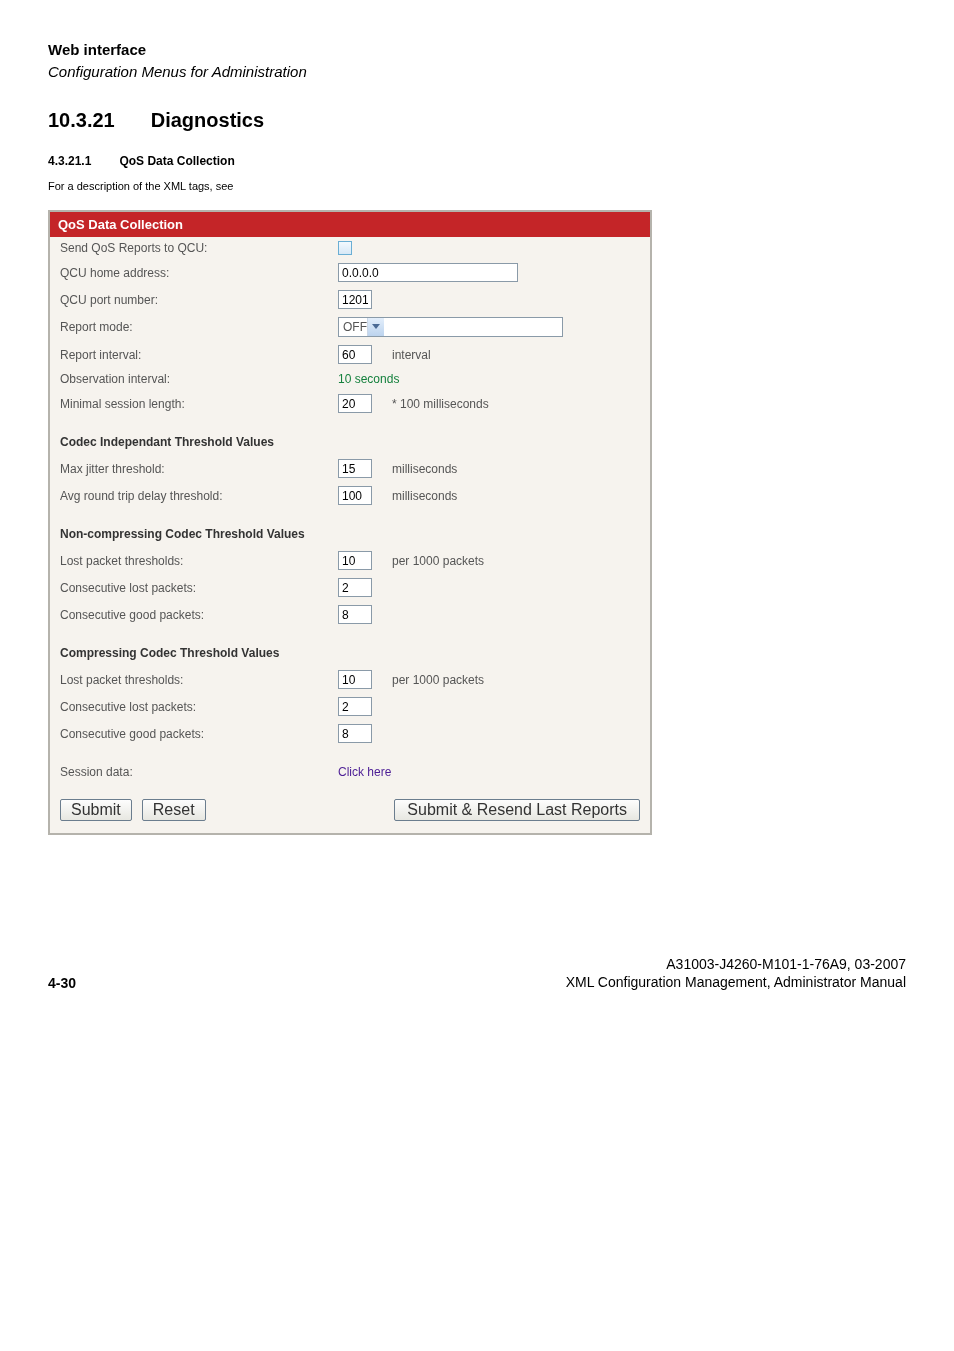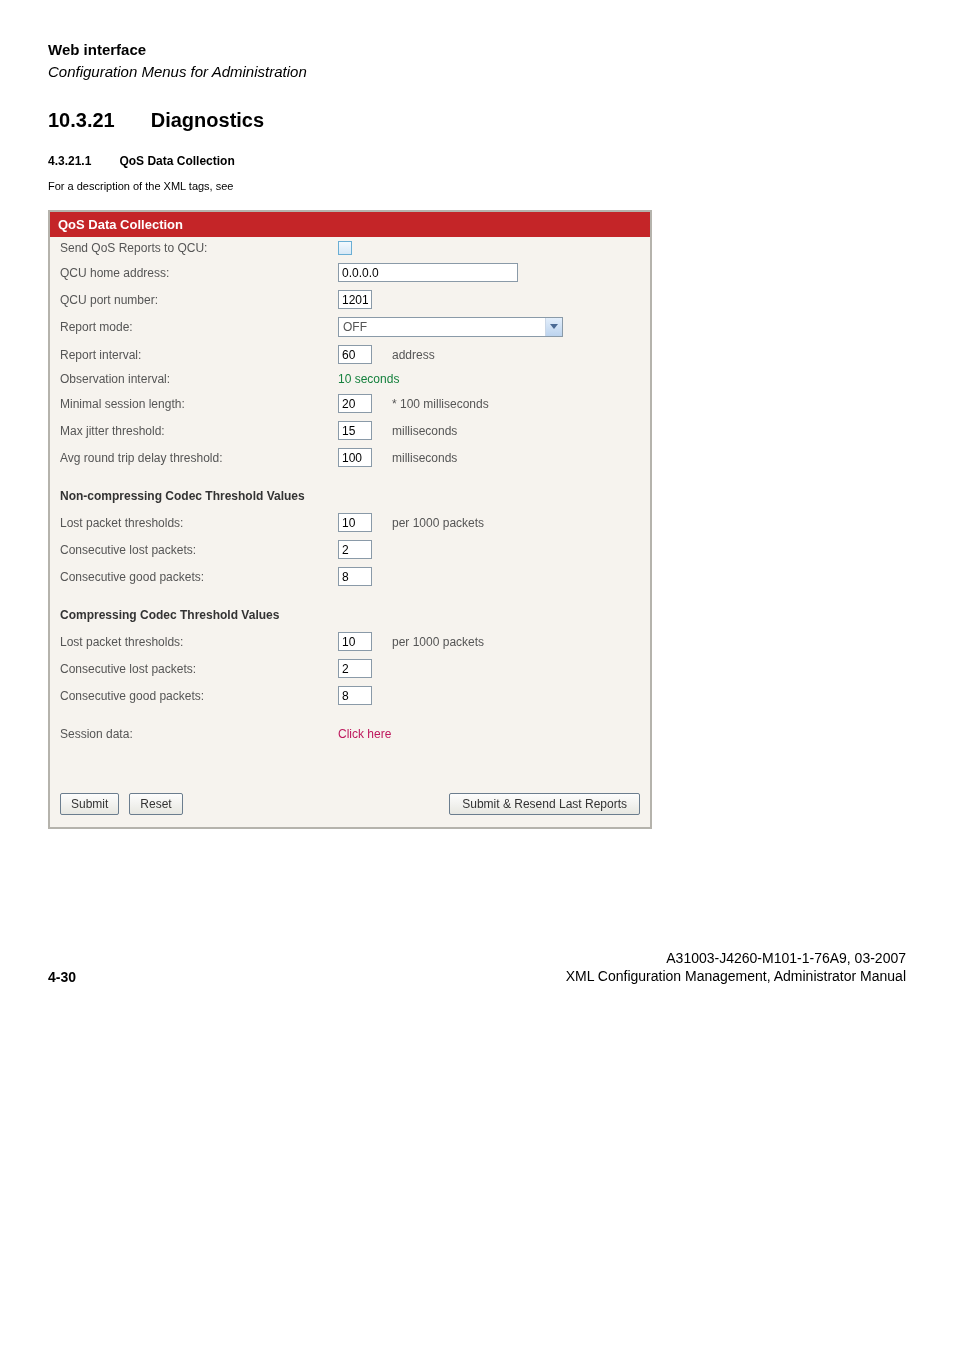--- a/index.html
+++ b/index.html
@@ -97,59 +97,57 @@
     background: linear-gradient(#f3f9fe, #d7e8f6);
     box-sizing: border-box;
   }
   .dropdown {
     width: 225px;
     height: 20px;
     border: 1px solid #8a9aa8;
     background: #fff;
     display: flex;
     align-items: center;
-    justify-content: space-between;
     box-sizing: border-box;
     padding-left: 4px;
   }
   .dropdown .caret {
     width: 16px;
     height: 18px;
     background: linear-gradient(#e3eefb, #bcd3ee);
     display: flex;
     align-items: center;
     justify-content: center;
     border-left: 1px solid #cbd7e6;
   }
   .dropdown .caret svg { width: 8px; height: 6px; }
   .static-text { color: #15803d; }
   .subheader {
     font-weight: bold;
     color: #333;
     padding: 18px 10px 6px 10px;
     font-size: 12px;
   }
-  .link-text { color: #be185d; }
+  .link-text { color: #4c1d95; }
   .button-row {
     display: flex;
     align-items: center;
     padding: 6px 10px 2px 10px;
     gap: 10px;
   }
   button {
     font-family: inherit;
-    font-size: 12px;
+    font-size: 16px;
     border: 1px solid #6b7d8e;
     background: linear-gradient(#fdfdfd, #e7e7e1);
     height: 22px;
     padding: 0 10px;
     cursor: pointer;
     border-radius: 2px;
     color: #333;
-    margin-top: 32px;
   }
   .button-row button.long {
     padding: 0 12px;
   }
   .footer {
     margin-top: 120px;
     display: flex;
     justify-content: space-between;
     font-size: 14px;
   }
@@ -220,37 +218,38 @@
               </svg>
           </span>
         </div>
       </span>
     </div>
 
     <div class="row">
       <span class="label">Report interval:</span>
       <span class="value">
         <input type="text" class="small" value="60" style="">
-        <span class="suffix">address</span>
+        <span class="suffix">interval</span>
       </span>
     </div>
 
     <div class="row">
       <span class="label">Observation interval:</span>
       <span class="value static-text">10 seconds</span>
     </div>
 
     <div class="row">
       <span class="label">Minimal session length:</span>
       <span class="value">
         <input type="text" class="small" value="20" style="">
         <span class="suffix">* 100 milliseconds</span>
       </span>
     </div>
 
+    <div class="subheader">Codec Independant Threshold Values</div>
 
     <div class="row">
       <span class="label">Max jitter threshold:</span>
       <span class="value">
         <input type="text" class="small" value="15" style="">
         <span class="suffix">milliseconds</span>
       </span>
     </div>
 
     <div class="row">

